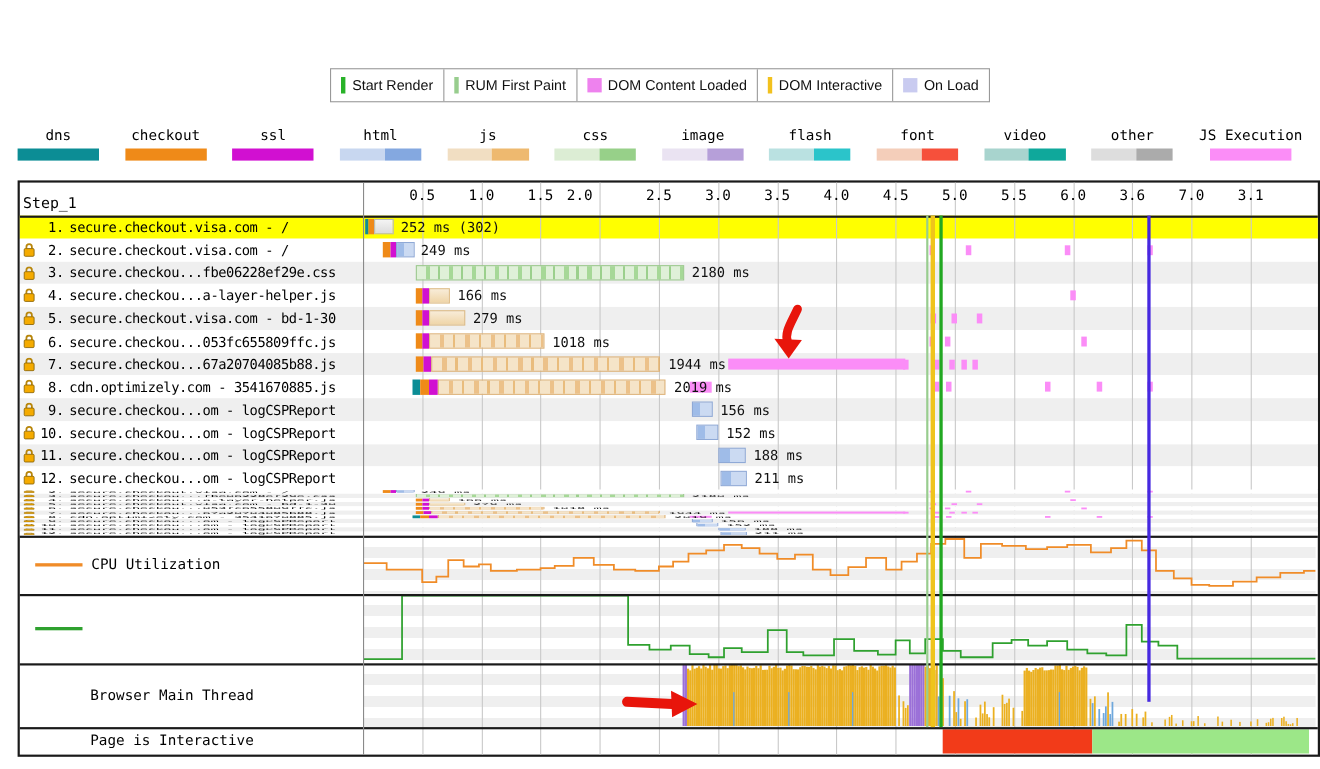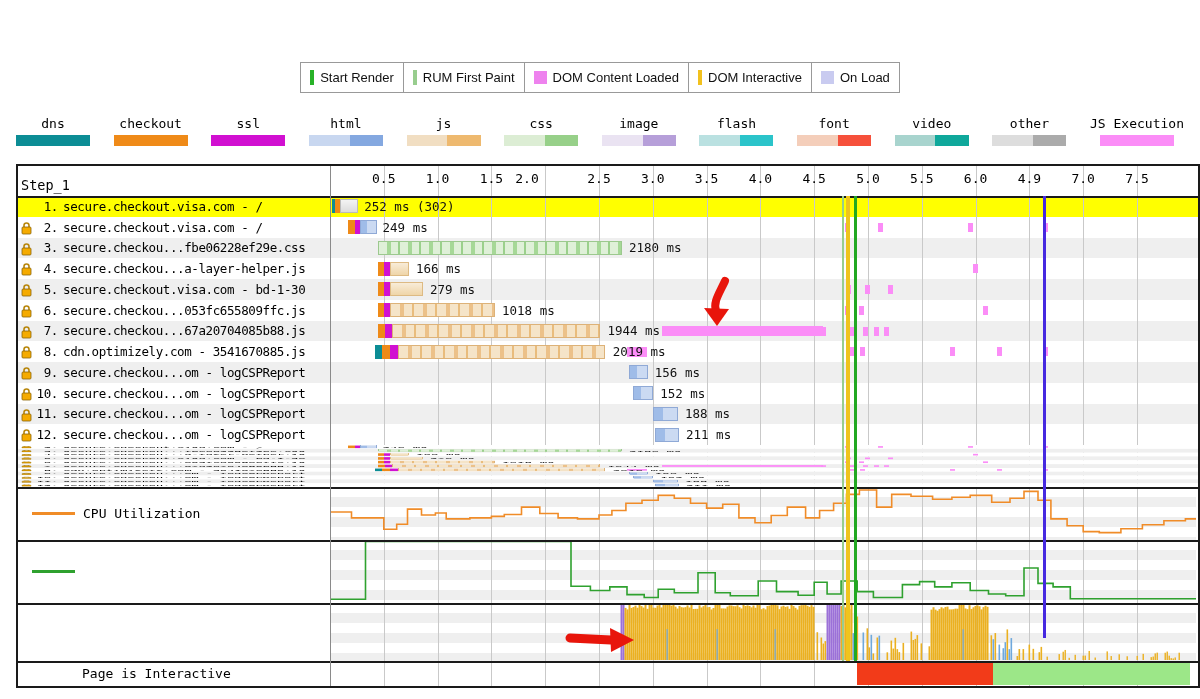--- a/index.html
+++ b/index.html
@@ -202,25 +202,25 @@
         <div class="tick-label" style="left: 725.4px;">4.0</div>
         <div class="gridline" style="left: 796.2px;"></div>
         <div class="tick-label" style="left: 779.2px;">4.5</div>
         <div class="gridline" style="left: 850px;"></div>
         <div class="tick-label" style="left: 833px;">5.0</div>
         <div class="gridline" style="left: 903.8px;"></div>
         <div class="tick-label" style="left: 886.8px;">5.5</div>
         <div class="gridline" style="left: 957.6px;"></div>
         <div class="tick-label" style="left: 940.6px;">6.0</div>
         <div class="gridline" style="left: 1011.4px;"></div>
-        <div class="tick-label" style="left: 994.4px;">4.9</div>
+        <div class="tick-label" style="left: 994.4px;">3.6</div>
         <div class="gridline" style="left: 1065.2px;"></div>
         <div class="tick-label" style="left: 1048.2px;">7.0</div>
         <div class="gridline" style="left: 1119px;"></div>
-        <div class="tick-label" style="left: 1102px;">7.5</div>
+        <div class="tick-label" style="left: 1102px;">3.1</div>
       </div>
     <div class="section-stripes" style="top:321px;height:53px;"></div>
     <div class="section-stripes" style="top:374px;height:63px;"></div>
     <div class="section-stripes" style="top:437px;height:58px;"></div>
     <div id="content-layer">
         <div class="rowc" style="top: 30px; height: 20.75px;">
           <div class="row-text" style="left: 14px;">
             <span class="row-num">1.</span>
             <span class="row-url">secure.checkout.visa.com - /</span>
           </div>
@@ -813,20 +813,23 @@
     <div class="hline" style="top:495px;"></div>
     <div class="vdivider"></div>
 
     <div class="sec-label" style="top:321px;height:53px;">
       <span class="swatch-line" id="cpu-swatch" style="background: rgb(240, 140, 40);"></span>
       <span>CPU Utilization</span>
     </div>
     <div class="sec-label" style="top:374px;height:63px;">
       <span class="swatch-line" id="bw-swatch" style="background: rgb(47, 161, 47);"></span>
     </div>
+    <div class="sec-label" style="top:437px;height:58px;padding-left:64px;">
+      <span>Browser Main Thread</span>
+    </div>
     <div class="sec-label" style="top:495px;height:25px;padding-left:64px;">
       <span>Page is Interactive</span>
     </div>
     <div id="events-layer">
         <div class="evline" style="left: 824.252px; top: 30px; width: 2px; height: 465px; background: rgb(152, 205, 142);"></div>
         <div class="evline" style="left: 827.556px; top: 30px; width: 4px; height: 465px; background: rgb(239, 196, 28);"></div>
         <div class="evline" style="left: 835.588px; top: 30px; width: 3px; height: 465px; background: rgb(34, 168, 34);"></div>
         <div class="evline" style="left: 1024.96px; top: 30px; width: 3px; height: 442px; background: rgb(70, 41, 224);"></div>
       </div>
   </div>

